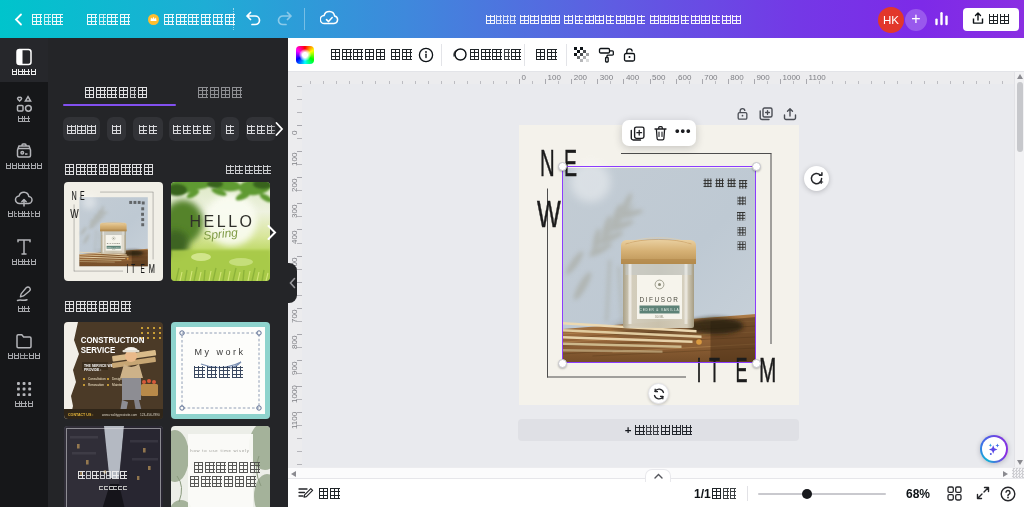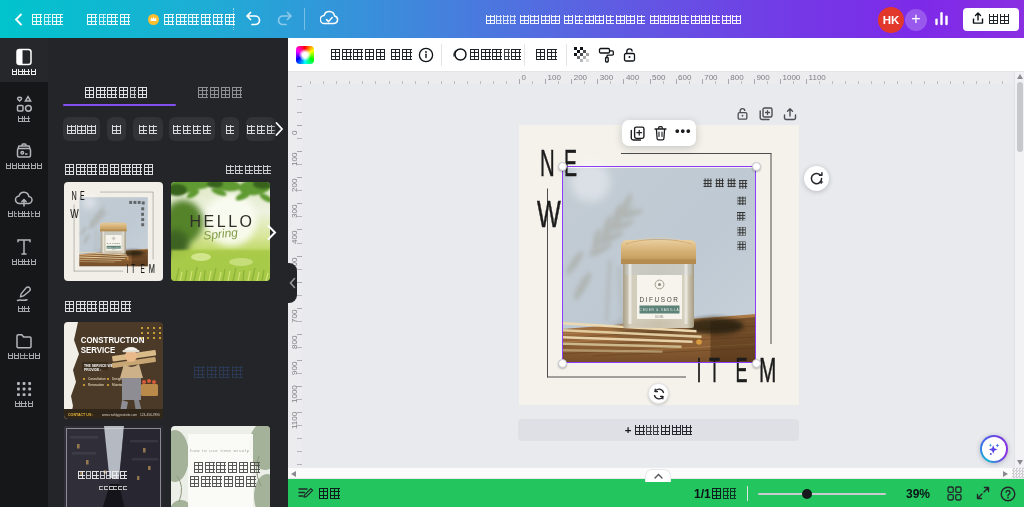--- a/index.html
+++ b/index.html
@@ -30,21 +30,21 @@
       </svg>
  <svg class="abs" style="left:276px;top:11px;opacity:.45" width="17" height="15" viewBox="0 0 17 15">
         <path d="M11.5 1.5 15 5l-3.5 3.5M15 5H6.9C4.4 5 2.5 6.9 2.5 9.3c0 2.4 1.9 4.2 4.4 4.2H10" stroke="#fff" stroke-width="1.7" fill="none" stroke-linecap="round" stroke-linejoin="round"></path>
       </svg>
  <div class="abs" style="left:304px;top:8px;height:22px;border-left:1px solid rgba(255,255,255,.35)"></div>
  <svg class="abs" style="left:320px;top:10px" width="19" height="17" viewBox="0 0 19 17">
         <path d="M4.5 13.5a4 4 0 0 1-.4-8A5.4 5.4 0 0 1 14.6 6a3.8 3.8 0 0 1-.6 7.5z" stroke="#fff" stroke-width="1.5" fill="none" stroke-linejoin="round"></path>
         <path d="M6.5 9.6 8.6 11.6 12.2 7.6" stroke="#fff" stroke-width="1.5" fill="none" stroke-linecap="round" stroke-linejoin="round"></path>
       </svg>
  <div class="abs" style="left:485px;top:13.5px;width:250px;text-align:center;color:#fff;font-size:11px;font-weight:700;--c:#fff;white-space:nowrap;letter-spacing:-0.2px"><b class="j"></b><b class="jk"></b><b class="jk"></b><b class="jk"></b> <b class="j"></b><b class="j"></b><b class="j"></b><b class="j"></b> <b class="j"></b><b class="j"></b><b class="j"></b><b class="j"></b><b class="j"></b><b class="j"></b><b class="j"></b><b class="j"></b> <b class="j"></b><b class="j"></b><b class="j"></b><b class="j"></b><b class="j"></b><b class="j"></b><b class="j"></b><b class="j"></b><b class="j"></b></div>
- <div class="abs" style="left:878px;top:6.5px;width:26px;height:26px;border-radius:50%;background:#e2372b;color:#fff;font-size:11.5px;font-weight:700;text-align:center;line-height:26px;z-index:2">HK</div>
+ <div class="abs" style="left:878px;top:6.5px;width:26px;height:26px;border-radius:50%;background:#e2372b;color:#fff;font-size:11.5px;font-weight:400;text-align:center;line-height:26px;z-index:2">HK</div>
  <div class="abs" style="left:905px;top:9px;width:22px;height:22px;border-radius:50%;background:rgba(255,255,255,.22);color:#fff;font-size:16px;text-align:center;line-height:20px">+</div>
  <svg class="abs" style="left:934px;top:11px" width="15" height="15" viewBox="0 0 15 15">
         <g stroke="#fff" stroke-width="2.4" stroke-linecap="round">
           <path d="M2.5 13V8.6"></path>
           <path d="M7.5 13V2.2"></path>
           <path d="M12.5 13V5.6"></path>
         </g>
       </svg>
  <div class="abs" style="left:963px;top:8px;width:56px;height:23px;border-radius:4px;background:#fff;color:#0d1216;font-size:11.5px;font-weight:700;text-align:center;line-height:23px;--c:#0d1216">
    <svg class="ic" style="margin:-3px 4px 0 0" width="12" height="13" viewBox="0 0 12 13">
@@ -353,20 +353,33 @@
 <g fill="#d85a3a">
               <circle cx="80" cy="60" r="2"></circle>
               <circle cx="85" cy="59" r="2"></circle>
               <circle cx="90" cy="60" r="2"></circle>
             </g>
 </g>
 <rect x="0" y="87" width="99" height="10" fill="#2f2518"></rect>
 <text x="4" y="93.5" font-size="3.6" font-weight="bold" fill="#e8b73a" font-family="Liberation Sans">CONTACT US :</text>
 <text x="38" y="93.5" font-size="3.2" fill="#d8d2c4" font-family="Liberation Sans">www.realitygreatsite.com</text>
 <text x="76" y="93.5" font-size="3.2" fill="#d8d2c4" font-family="Liberation Sans">123-456-7890</text>
+</svg></div>
+<div class="abs" style="left:123px;top:284px;width:99px;height:97px;border-radius:4px;overflow:hidden"><svg width="99" height="97" viewBox="0 0 99 97">
+<rect width="99" height="97" fill="#8ed3cd"></rect>
+<rect x="5" y="5" width="89" height="87" fill="#fdfdfb"></rect>
+<rect x="11" y="11" width="77" height="75" fill="none" stroke="#7585a5" stroke-width="0.8" stroke-dasharray="2.6 2"></rect>
+<g fill="none" stroke="#5d6f94" stroke-width="1">
+            <circle cx="11" cy="11" r="2.2"></circle>
+            <circle cx="88" cy="11" r="2.2"></circle>
+            <circle cx="11" cy="86" r="2.2"></circle>
+            <circle cx="88" cy="86" r="2.2"></circle>
+          </g>
+<text x="49" y="33" text-anchor="middle" font-family="Liberation Serif" font-size="9" letter-spacing="2.5" fill="#3a3a3a">My work</text>
+<path d="M30 42 q20 8 40 -2 q-6 6 -12 6" stroke="#7b8fb3" stroke-width="1.2" fill="none"></path>
 </svg></div>
 <div class="abs" style="left:16px;top:388px;width:99px;height:97px;border-radius:4px;overflow:hidden"><svg width="99" height="97" viewBox="0 0 99 97">
 <defs>
             <linearGradient id="stv" x1="0" y1="0" x2="0" y2="1">
               <stop offset="0" stop-color="#62636c"></stop>
               <stop offset="0.45" stop-color="#38363f"></stop>
               <stop offset="1" stop-color="#17161b"></stop>
             </linearGradient>
           </defs>
 <rect width="99" height="97" fill="url(#stv)"></rect>
@@ -790,31 +803,31 @@
 <svg class="abs" style="left:715px;top:3px" width="5" height="6" viewBox="0 0 5 6">
         <path d="M0 0v6l5-3z" fill="#8a8a90"></path>
       </svg>
 <div class="abs" style="left:724px;top:0px;width:12px;height:11px;background:repeating-conic-gradient(#cfcfd3 0 25%,#f4f4f6 0 50%) 0 0/3px 3px"></div>
 </div>
 <div class="abs" style="left:645px;top:469px;width:26px;height:13px;background:#fff;border:1px solid #e8e8ec;border-bottom:none;border-radius:7px 7px 0 0;z-index:2">
 <svg class="abs" style="left:8px;top:3px" width="9" height="6" viewBox="0 0 9 6">
         <path d="M1 5 4.5 1.5 8 5" stroke="#55565c" stroke-width="1.4" fill="none" stroke-linecap="round"></path>
       </svg>
     </div>
-<div class="abs" style="left:288px;top:478px;width:736px;height:29px;background:#22c55e;border-top:1px solid #e6e6ea">
+<div class="abs" style="left:288px;top:478px;width:736px;height:29px;background:#ffffff;border-top:1px solid #e6e6ea">
 <svg class="abs" style="left:10px;top:8px" width="16" height="14" viewBox="0 0 16 14">
         <path d="M1 2h8M1 5.5h5.5M1 9h4" stroke="#25262a" stroke-width="1.3" stroke-linecap="round"></path>
         <path d="M12.8 1.6l1.8 1.8-6.2 6.2-2.4.6.6-2.4z" stroke="#25262a" stroke-width="1.2" fill="none" stroke-linejoin="round"></path>
       </svg>
 <div class="abs" style="left:30px;top:8px;font-size:12px;font-weight:700;color:#0d1216;--c:#0d1216"><b class="j"></b><b class="j"></b></div>
 <div class="abs" style="left:406px;top:8px;font-size:12px;font-weight:700;color:#0d1216;--c:#0d1216">1/1<b class="j"></b><b class="jk"></b><b class="jk"></b></div>
 <div class="abs" style="left:459px;top:7px;height:15px;border-left:1px solid #e2e2e6"></div>
 <div class="abs" style="left:470px;top:14px;width:128px;height:2px;border-radius:1px;background:#c9c9ce"></div>
 <div class="abs" style="left:514px;top:9.5px;width:10px;height:10px;border-radius:50%;background:#17181c"></div>
-<div class="abs" style="left:618px;top:8px;font-size:12px;font-weight:700;color:#0d1216">39%</div>
+<div class="abs" style="left:618px;top:8px;font-size:12px;font-weight:700;color:#0d1216">68%</div>
 <svg class="abs" style="left:659px;top:7px" width="15" height="15" viewBox="0 0 15 15">
         <g stroke="#25262a" stroke-width="1.3" fill="none">
           <rect x="1" y="1" width="5.3" height="5.3" rx="1.4"></rect>
           <rect x="8.7" y="1" width="5.3" height="5.3" rx="1.4"></rect>
           <rect x="1" y="8.7" width="5.3" height="5.3" rx="1.4"></rect>
           <rect x="8.7" y="8.7" width="5.3" height="5.3" rx="1.4"></rect>
         </g>
       </svg>
 <svg class="abs" style="left:688px;top:7px" width="14" height="14" viewBox="0 0 14 14">
         <path d="M8.5 1.5h4v4M5.5 12.5h-4v-4M12.2 1.8 8 6M1.8 12.2 6 8" stroke="#25262a" stroke-width="1.4" fill="none" stroke-linecap="round" stroke-linejoin="round"></path>

